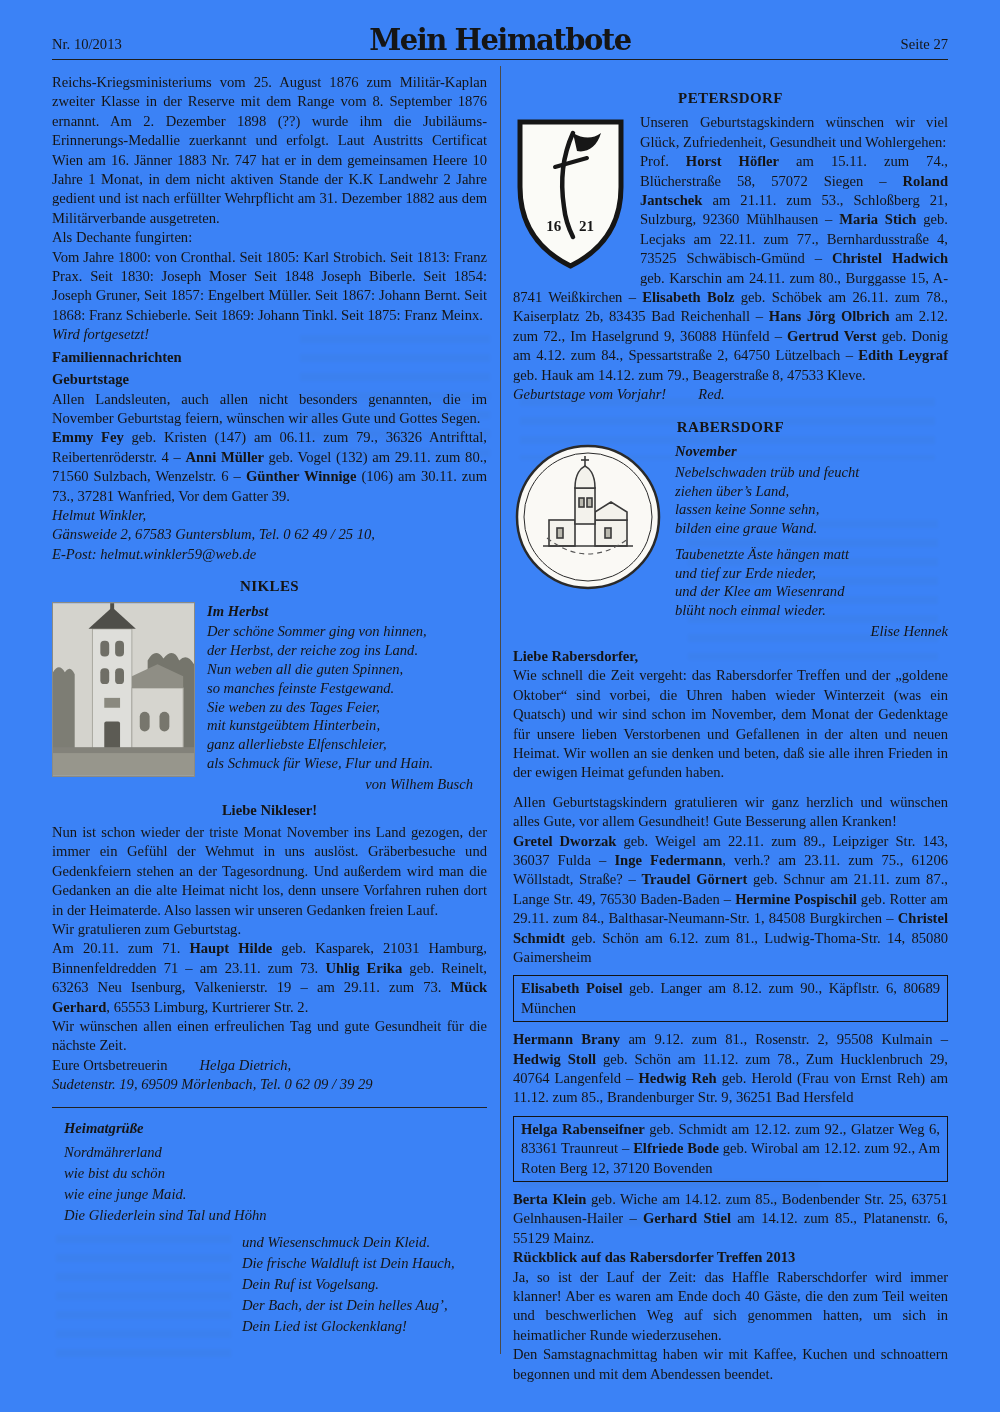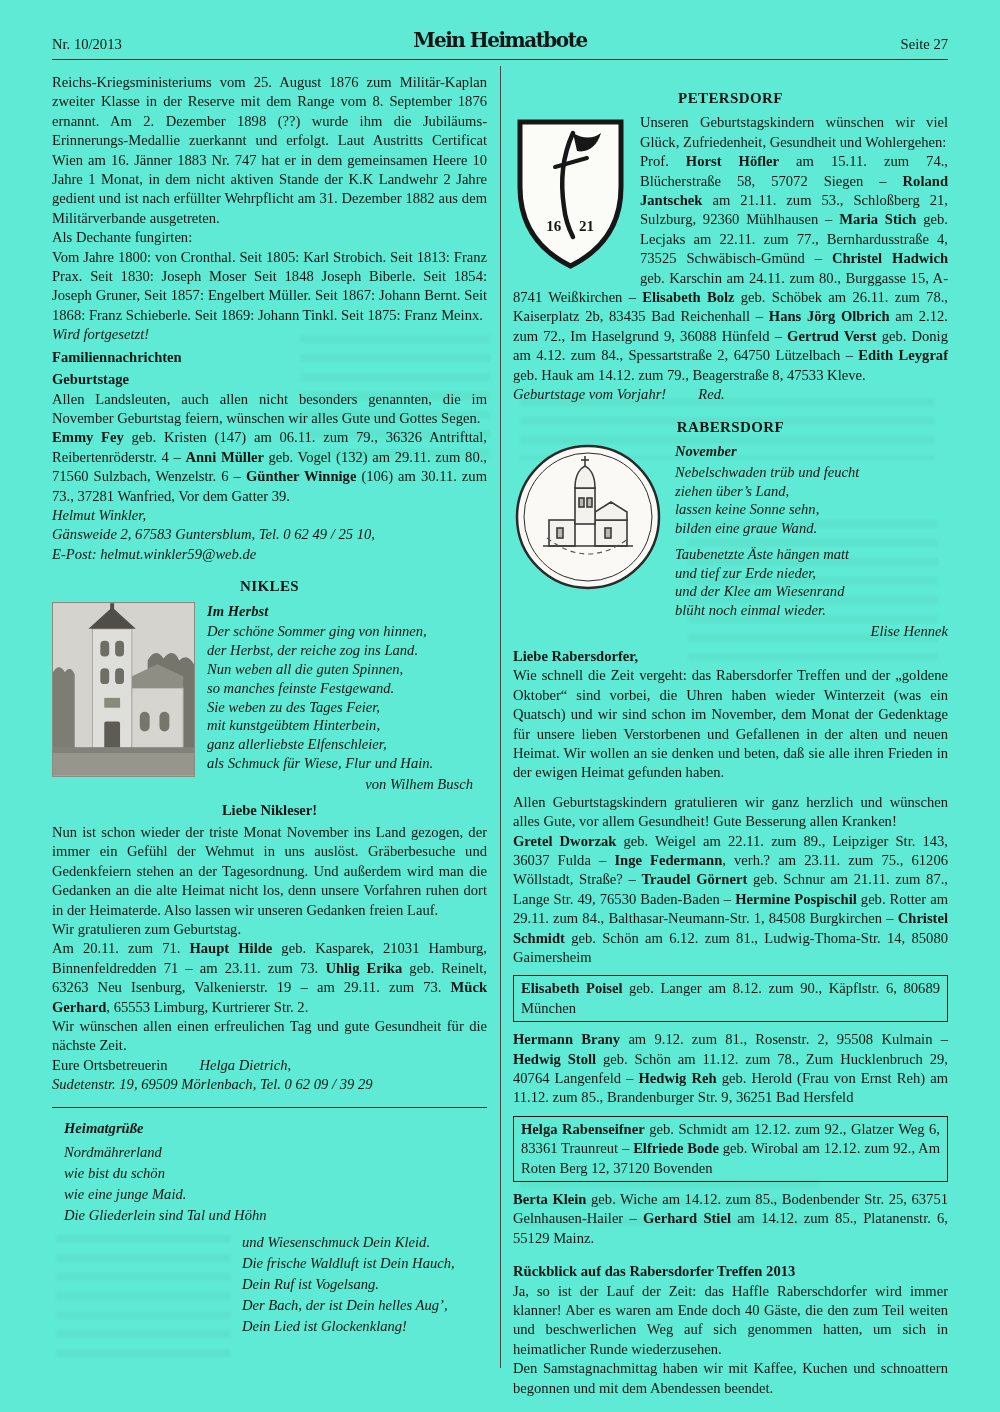--- a/index.html
+++ b/index.html
@@ -1,22 +1,22 @@
 <!DOCTYPE html>
 <html lang="de"><head>
 <meta charset="utf-8">
 <style>
   *{box-sizing:border-box;margin:0;padding:0;}
   html,body{background:#ffffff;}
-  .page{width:1000px;height:1412px;background:#5eead4;position:relative;overflow:hidden;
+  .page{width:1000px;height:1412px;background:#3b82f6;position:relative;overflow:hidden;
         font-family:"Liberation Serif","DejaVu Serif",serif;font-size:14.6px;line-height:19.4px;color:#151515;}
   .inner{position:relative;padding:26px 52px 0;}
   .masthead-row{display:grid;grid-template-columns:1fr auto 1fr;align-items:end;
                 border-bottom:1.6px solid #1d1d1d;padding-bottom:5px;}
-  .masthead{font-family:"DejaVu Serif",serif;font-weight:700;font-size:20px;line-height:28px;letter-spacing:-1.5px;}
+  .masthead{font-family:"DejaVu Serif",serif;font-weight:700;font-size:29px;line-height:28px;letter-spacing:-1.5px;}
   .pageno{text-align:right;}
   .columns{display:flex;gap:26px;padding-top:13px;position:relative;}
   .columns::before{content:"";position:absolute;left:448px;top:6px;bottom:30px;width:1px;background:#4a4a4a;}
   .col{flex:0 0 435px;width:435px;}
   .p{text-align:justify;hyphens:auto;-webkit-hyphens:auto;}
   .b{font-weight:bold;}
   .i{font-style:italic;}
   .sig{text-align:left;font-style:italic;}
   .h-bold{font-weight:bold;margin-top:3px;}
   .h-center{font-weight:bold;text-align:center;letter-spacing:.4px;font-size:15px;margin:13px 0 5px;}
@@ -30,21 +30,21 @@
   .salute-center{font-weight:bold;text-align:center;margin:7px 0 3px;}
   .col-rule{border:none;border-top:1.2px solid #222;margin:12px 0 10px;}
   .heimat{font-style:italic;padding-left:12px;line-height:21px;}
   .heimat .poem-title{margin-bottom:3px;}
   .heimat .indent{margin-left:178px;margin-top:6px;}
   .wrapblock::after{content:"";display:block;clear:both;}
   .shield{float:left;margin:2px 12px 4px 0;}
   .seal{flex:0 0 150px;}
   .box{border:1.4px solid #141414;padding:3px 7px;margin:8px 0;}
   .mt10{margin-top:10px;}
-  .mt6{margin-top:14px;}
+  .mt6{margin-top:0;}
   .stanza2{margin-top:7px;}
   .ghost{position:absolute;pointer-events:none;opacity:.05;filter:blur(1px);
          background:repeating-linear-gradient(#4a6a78 0 8px,transparent 8px 19px);}
 </style>
 </head>
 <body>
 
 <div class="page">
 
   <div class="ghost" style="left:300px;top:335px;width:190px;height:130px;"></div>

